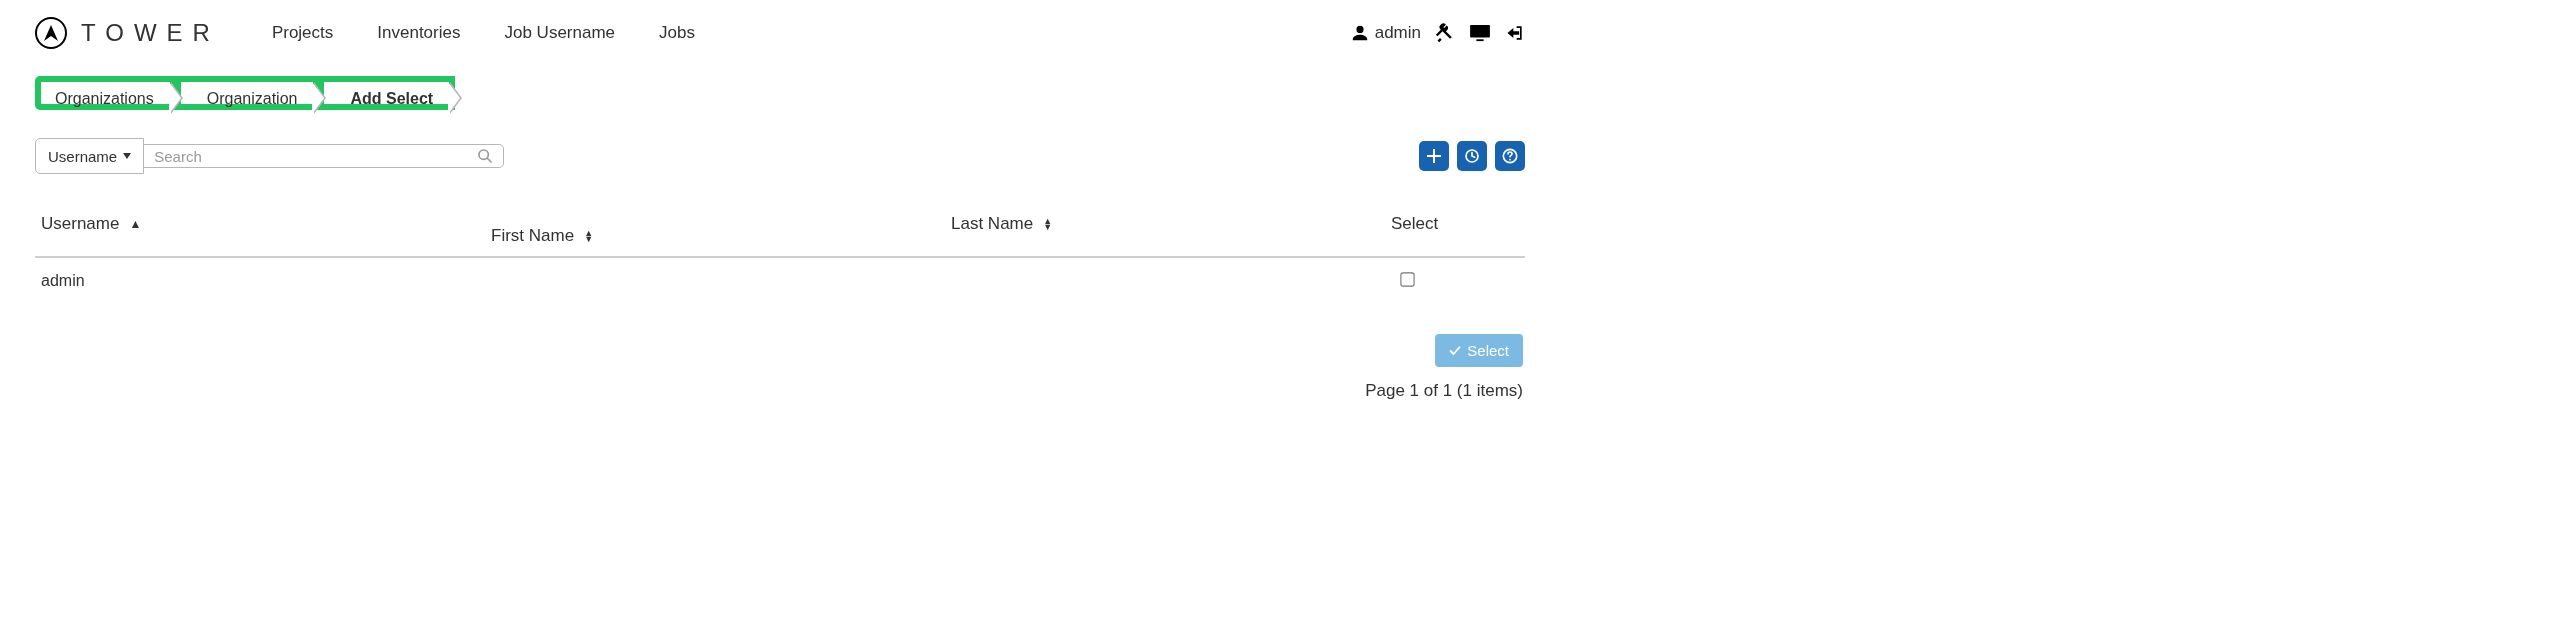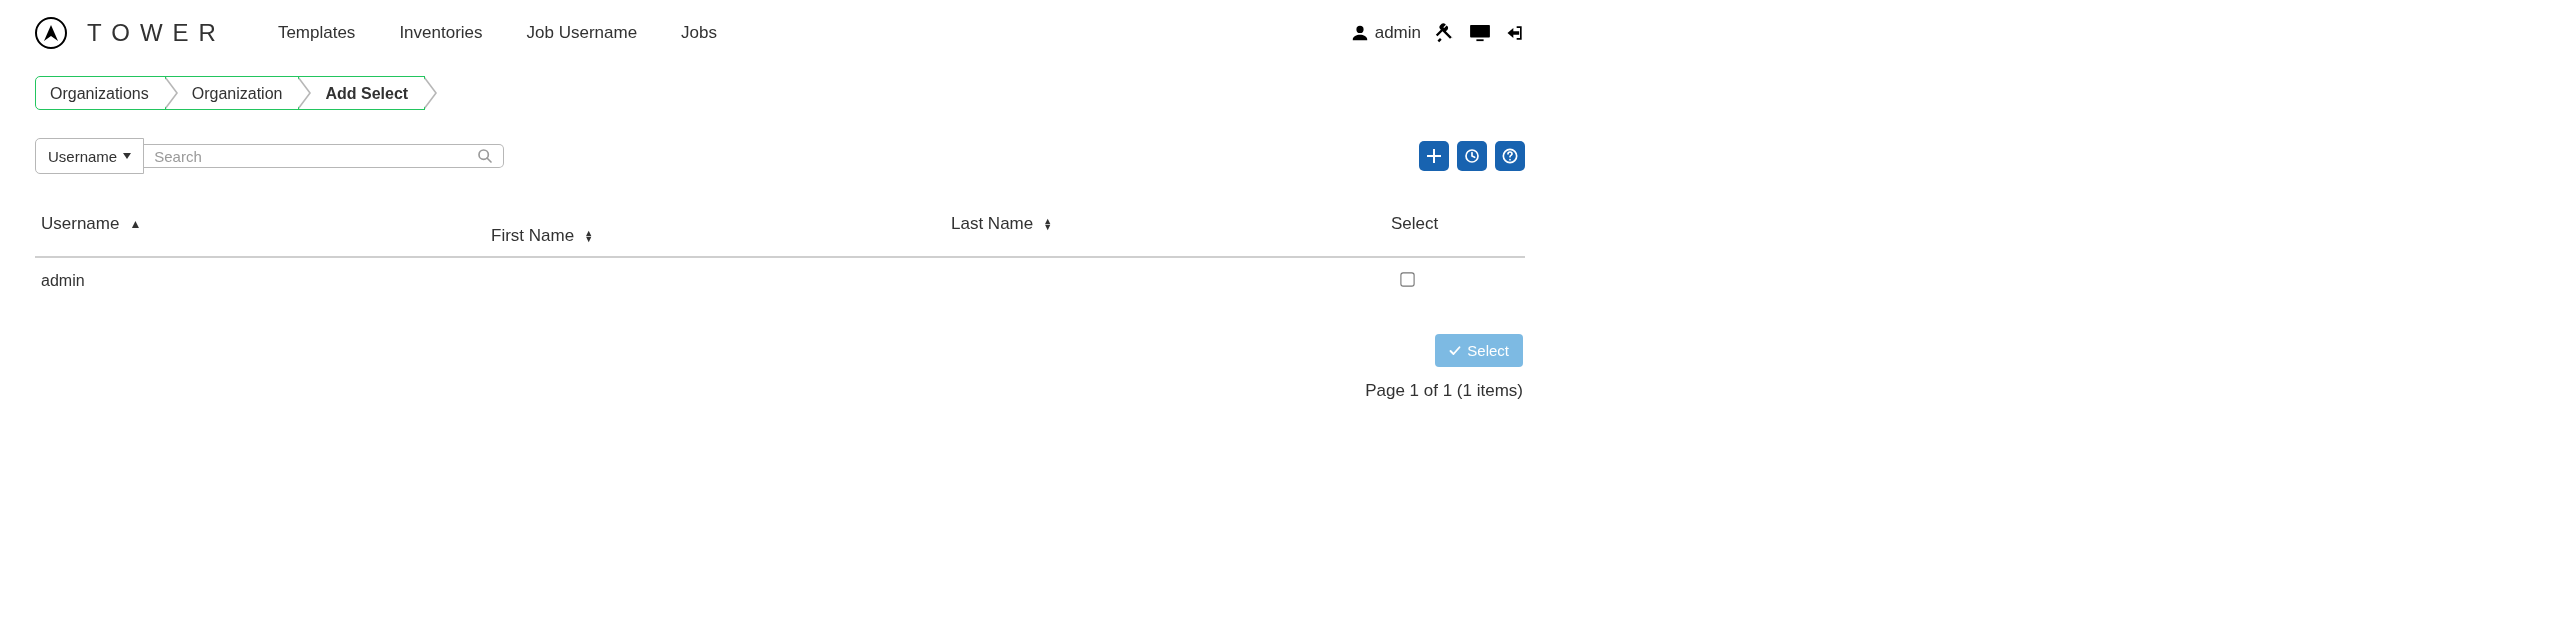--- a/index.html
+++ b/index.html
@@ -10,41 +10,41 @@
     background: #fff;
   }
   .page { width: 1560px; padding: 10px 35px 20px 35px; }
 
   
   .header {
     display: flex;
     align-items: center;
     height: 46px;
   }
-  .brand { display: flex; align-items: center; gap: 20px; }
+  .brand { display: flex; align-items: center; gap: 14px; }
   .brand-logo {
     width: 32px; height: 32px; border: 2px solid #000; border-radius: 50%;
     display: flex; align-items: center; justify-content: center;
   }
   .brand-title { font-size: 24px; letter-spacing: 10px; font-weight: 300; }
   .main-nav { display: flex; gap: 44px; margin-left: 52px; }
   .main-nav a { text-decoration: none; color: #323232; font-size: 17px; cursor:pointer; }
   .header-spacer { flex: 1; }
   .header-right { display: flex; align-items: center; gap: 14px; }
   .user-block { display: flex; align-items: center; gap: 6px; font-size: 17px; cursor:pointer; }
   .icon-btn { cursor: pointer; display:flex; align-items:center; }
 
   
   .breadcrumb {
     display: flex; margin-top: 20px; margin-left: 0;
   }
   .crumb {
     position: relative;
     height: 34px; line-height: 34px;
-    border: 1px solid #22c55e;
+    border: 6px solid #22c55e;
     padding: 0 16px 4px 26px;
     background: #fff;
     font-size: 16px;
     margin-left: -1px;
     cursor:pointer;
   }
   .crumb:first-child { padding-left: 14px; border-top-left-radius: 5px; border-bottom-left-radius: 5px; margin-left: 0;}
   .crumb::after, .crumb::before {
     content: ""; position: absolute; top: 0; width: 0; height: 0;
     border-top: 16px solid transparent;
@@ -122,21 +122,21 @@
   <div class="header">
     <div class="brand">
       <div class="brand-logo">
         <svg width="16" height="18" viewBox="0 0 16 18">
           <path d="M8 1 L15 17 L8 12 L1 17 Z" fill="#000"></path>
         </svg>
       </div>
       <div class="brand-title">TOWER</div>
     </div>
     <nav class="main-nav">
-      <a>Templates</a>
+      <a>Projects</a>
       <a>Inventories</a>
       <a>Job Username</a>
       <a>Jobs</a>
     </nav>
     <div class="header-spacer"></div>
     <div class="header-right">
       <div class="user-block">
         <svg width="18" height="18" viewBox="0 0 20 20">
             <path fill="#000" d="M10 10a4 4 0 100-8 4 4 0 000 8zm0 2c-4 0-8 2-8 5v1h16v-1c0-3-4-5-8-5z"></path>
           </svg>

